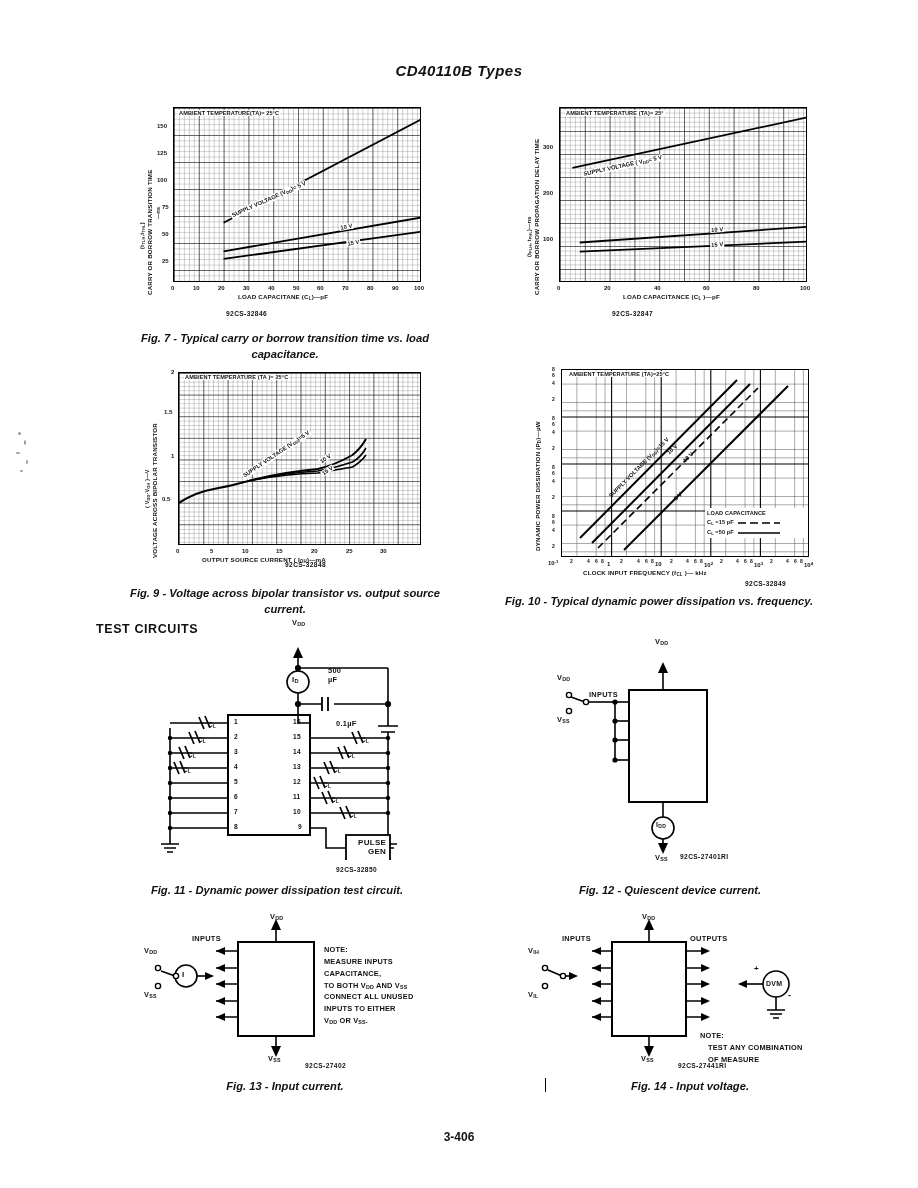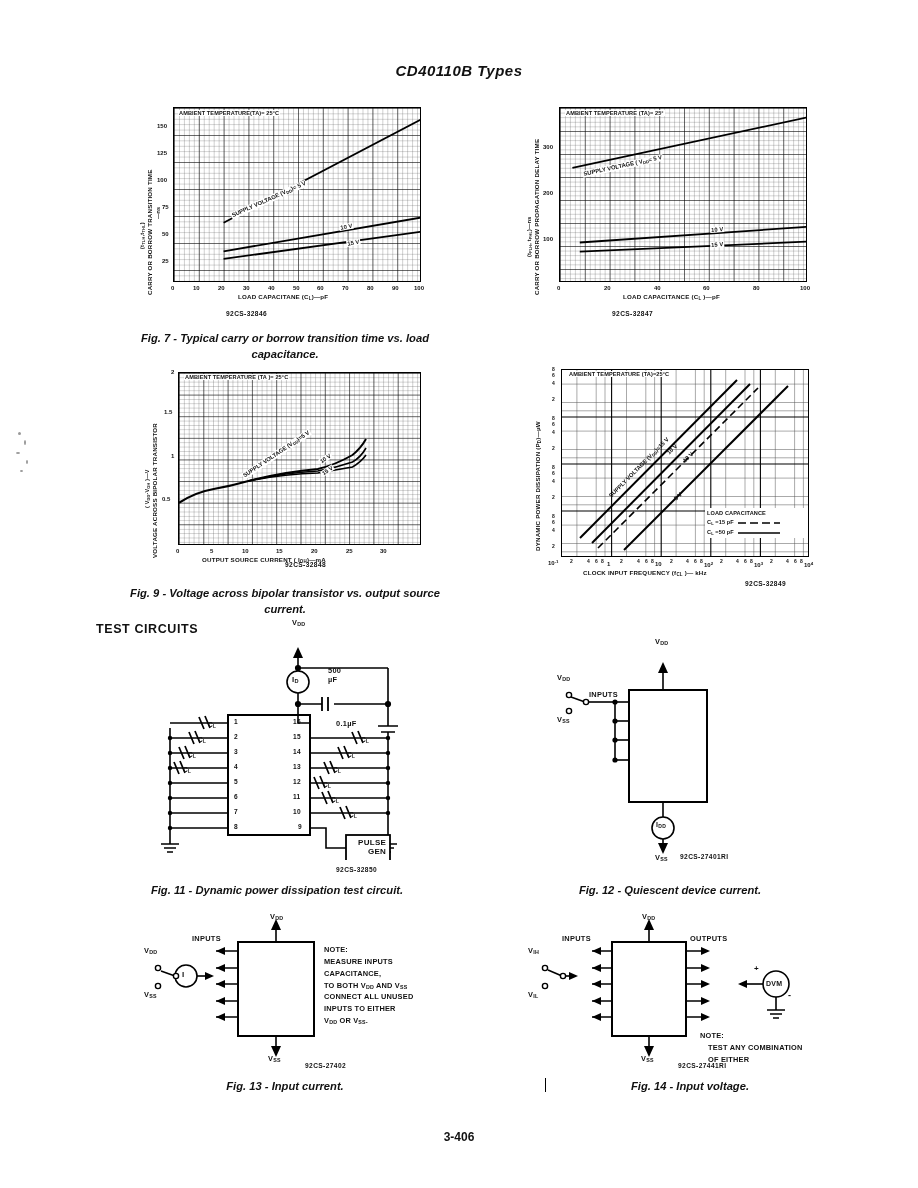--- a/index.html
+++ b/index.html
@@ -300,20 +300,21 @@
     <div class="tick" style="left:225px;top:195px;font-size:5px;">8</div>
     <div class="tick" style="left:229px;top:198px;font-size:6px;">10<sup>3</sup></div>
     <div class="tick" style="left:245px;top:195px;font-size:5px;">2</div>
     <div class="tick" style="left:261px;top:195px;font-size:5px;">4</div>
     <div class="tick" style="left:269px;top:195px;font-size:5px;">6</div>
     <div class="tick" style="left:275px;top:195px;font-size:5px;">8</div>
     <div class="tick" style="left:279px;top:198px;font-size:6px;">10<sup>4</sup></div>
     <div class="axlbl" style="left:58px;top:206px;">CLOCK  INPUT  FREQUENCY (f<sub>CL</sub> )— kHz</div>
   </div>
   <div class="figcode" style="left:745px;top:580px;">92CS-32849</div>
+  <div class="cap" style="left:495px;top:593px;width:340px;text-align:left;padding-left:10px;">Fig. 10 - Typical dynamic power dissipation vs. frequency.</div>
 
   <div class="test-circuits-hd">TEST CIRCUITS</div>
 
   <div class="circ" style="left:150px;top:630px;width:260px;height:230px;">
     <svg width="260" height="230" viewBox="0 0 260 230">
       <g stroke="#000" fill="none" stroke-width="1.6">
 
         <path d="M148 38 V20"></path>
         <path d="M143 28 L148 17 L153 28 Z" fill="#000" stroke="none"></path>
 
@@ -622,21 +623,21 @@
     <div class="ctext" style="left:22px;top:16px;">INPUTS</div>
     <div class="ctext" style="left:150px;top:16px;">OUTPUTS</div>
     <div class="ctext" style="left:226px;top:62px;font-size:7px;">DVM</div>
     <div class="ctext" style="left:214px;top:46px;font-size:8px;">+</div>
     <div class="ctext" style="left:248px;top:72px;font-size:9px;">-</div>
     <div class="ctext" style="left:101px;top:136px;">V<sub>SS</sub></div>
 
     <div class="note" style="left:160px;top:112px;">
       <div>NOTE:</div>
       <div style="padding-left:8px;">TEST ANY COMBINATION</div>
-      <div style="padding-left:8px;">OF EITHER</div>
+      <div style="padding-left:8px;">OF MEASURE</div>
     </div>
   </div>
   <div class="figcode" style="left:678px;top:1062px;">92CS-27441RI</div>
   <div class="cap" style="left:550px;top:1078px;width:280px;">Fig. 14 - Input voltage.</div>
   <div style="position:absolute;left:545px;top:1078px;width:1.4px;height:14px;background:#000;"></div>
 
   <div class="page-num">3-406</div>
 
   <div class="speck" style="left:18px;top:432px;width:3px;height:3px;"></div>
   <div class="speck" style="left:24px;top:440px;width:2px;height:5px;"></div>

